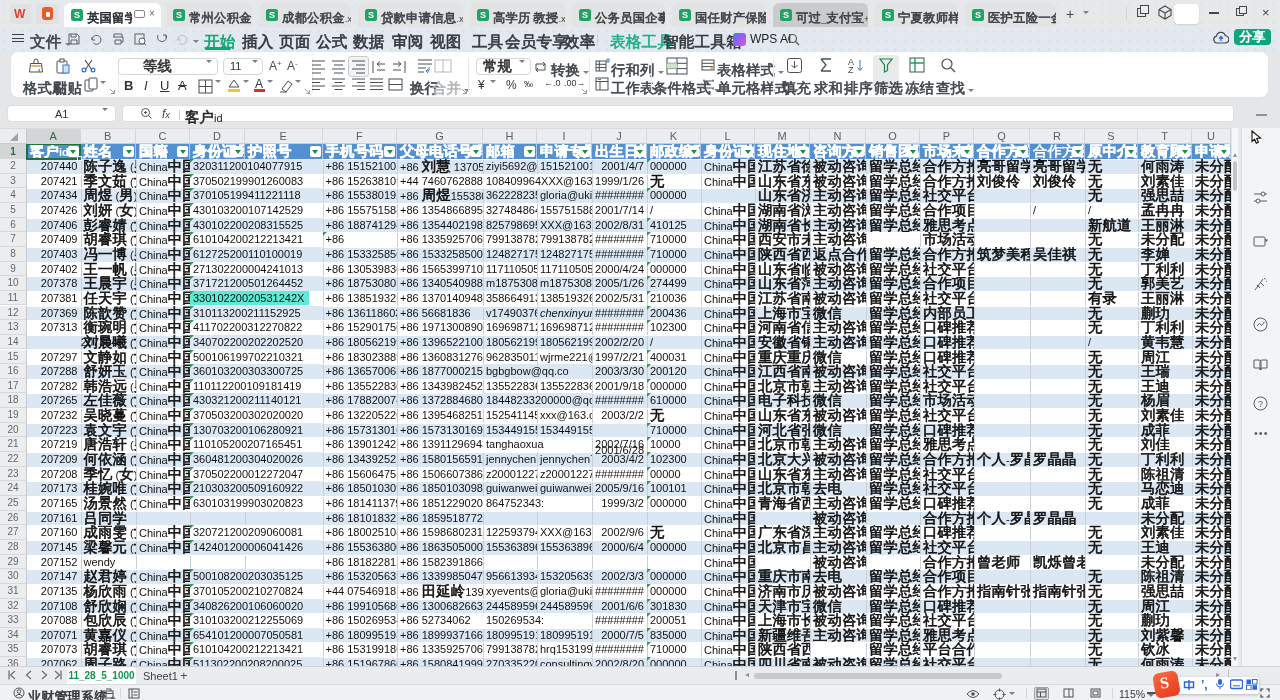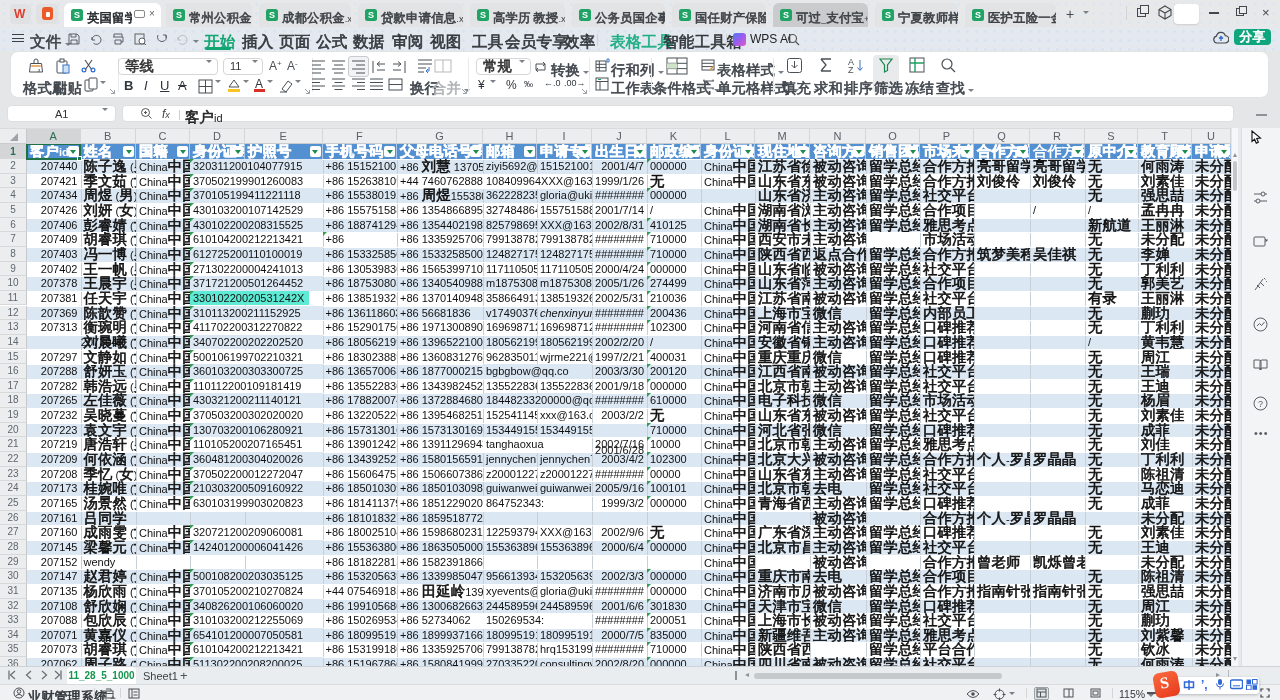--- a/index.html
+++ b/index.html
@@ -184,21 +184,21 @@
     </svg>
 <svg style="position:absolute;left:73px;top:25px;" width="15" height="15" viewBox="0 0 15 15">
       <rect x="1" y="3" width="8" height="11" rx="1" fill="#fff" stroke="#4a5056"></rect>
       <rect x="5" y="1" width="8" height="11" rx="1" fill="#fff" stroke="#4a5056"></rect>
     </svg>
 <div class="ab dd" style="left:89px;top:29px"></div>
 <svg style="position:absolute;left:98px;top:36px" width="7" height="7" viewBox="0 0 7 7">
       <path d="M1 1 L5.5 5.5 M5.5 2 v3.5 h-3.5" stroke="#9aa0a5" fill="none"></path>
     </svg>
 <div class="rsep ab" style="left:107px"></div>
-<div class="rbox ab" style="left:107px;top:6px;width:100px;height:17px;line-height:15px;padding-left:6px"><span class="k">等线</span><span class="dd" style="position:absolute;right:5px;top:1px"></span></div>
+<div class="rbox ab" style="left:107px;top:6px;width:100px;height:17px;line-height:15px;padding-left:24px"><span class="k">等线</span><span class="dd" style="position:absolute;right:5px;top:1px"></span></div>
 <div class="rbox ab" style="left:212px;top:6px;width:40px;height:17px;line-height:15px;padding-left:6px">11<span class="dd" style="position:absolute;right:4px;top:1px"></span></div>
 <div class="ab" style="left:258px;top:7px;font-size:12px;color:#4a5056">A<span style="font-size:8px;vertical-align:4px">+</span></div>
 <div class="ab" style="left:276px;top:7px;font-size:12px;color:#4a5056">A<span style="font-size:8px;vertical-align:4px">-</span></div>
 <div class="ab" style="left:113px;top:26px;font-size:13px;font-weight:bold;color:#2f353b">B</div>
 <div class="ab" style="left:133px;top:26px;font-size:13px;font-style:italic;color:#2f353b">I</div>
 <div class="ab" style="left:149px;top:26px;font-size:13px;text-decoration:underline;color:#2f353b">U</div>
 <div class="ab" style="left:167px;top:26px;font-size:13px;text-decoration:line-through;color:#2f353b">A</div>
 <svg style="position:absolute;left:187px;top:27px;" width="15" height="15" viewBox="0 0 15 15">
       <rect x="1" y="1" width="13" height="13" fill="none" stroke="#4a5056"></rect>
       <path d="M1 7.5 h13 M7.5 1 v13" stroke="#4a5056"></path>

